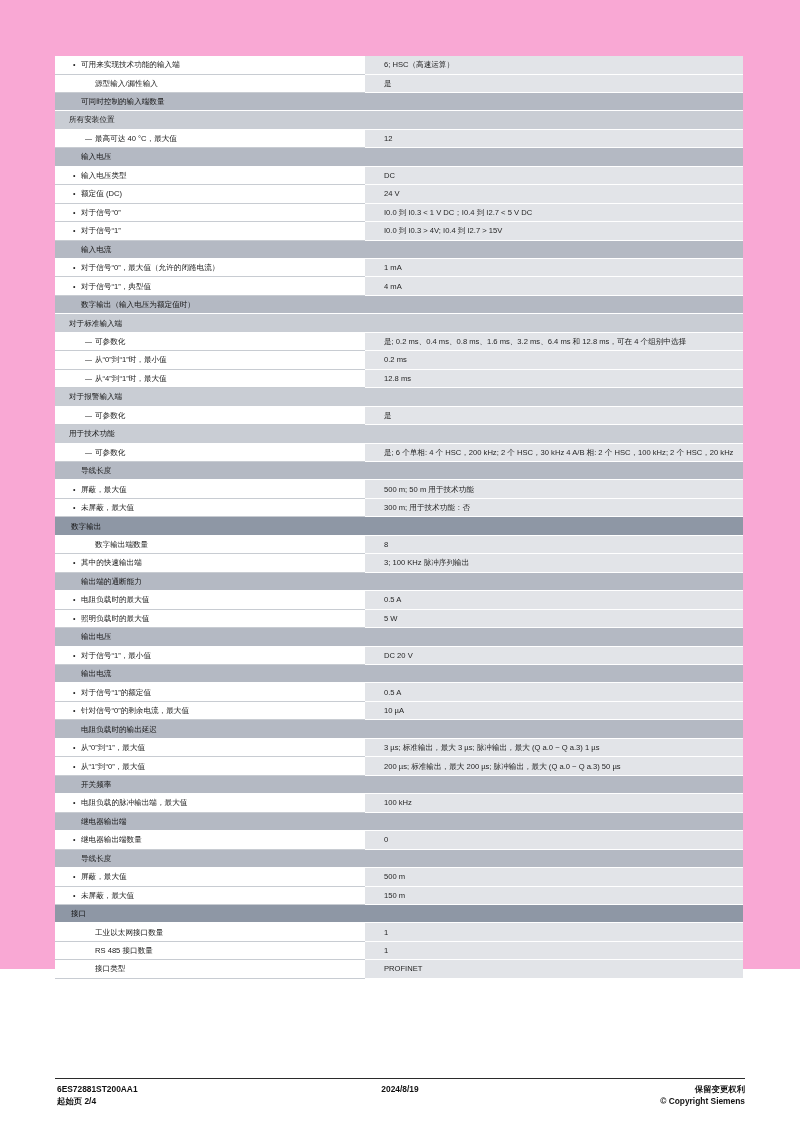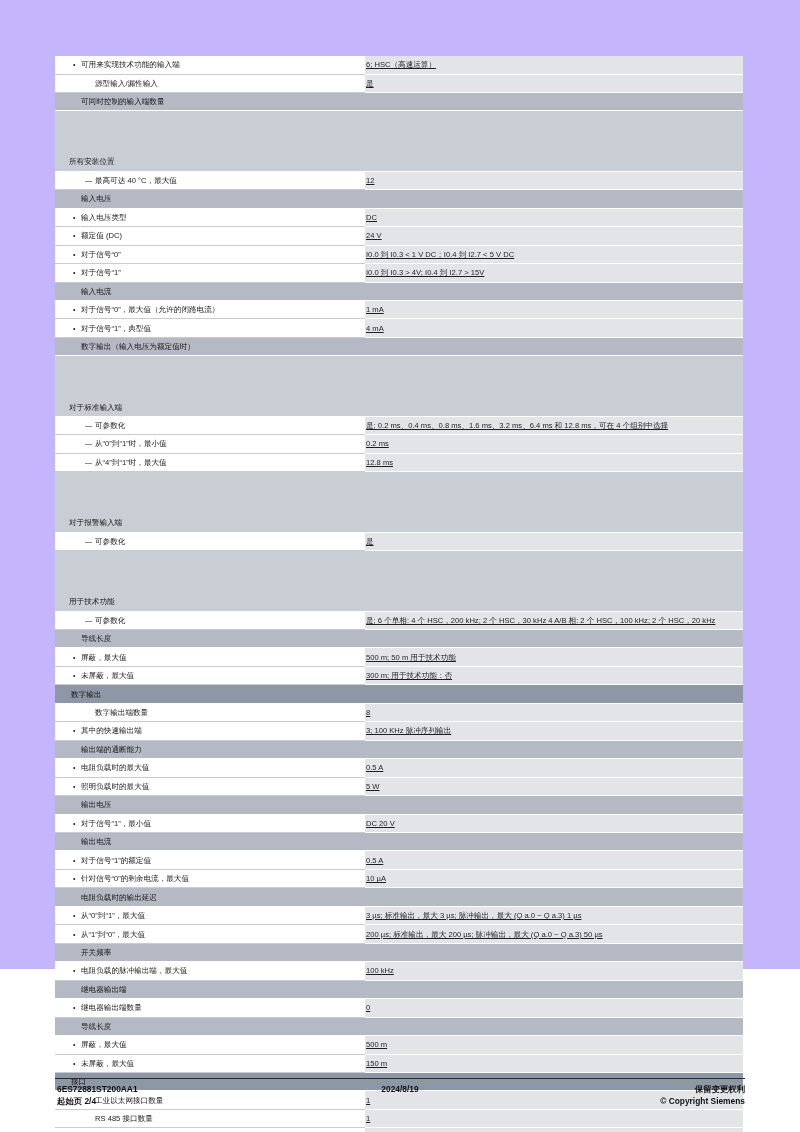--- a/index.html
+++ b/index.html
@@ -12,21 +12,21 @@
     font-family: "Liberation Sans", "DejaVu Sans", sans-serif;
     color: #1a1a1a;
     position: relative;
     overflow: hidden;
   }
 
   #page {
     position: absolute;
     left: 0; top: 0;
     width: 800px; height: 969px;
-    background: #c4b5fd;
+    background: #f9a8d4;
   }
 
   
   .spec-table {
     position: absolute;
     left: 55px;
     top: 56px;
     width: 688px;
     border-collapse: collapse;
     table-layout: fixed;
@@ -51,37 +51,37 @@
   
   tr.data td.lab {
     background: #ffffff;
     border-bottom: 1px solid #c8ccd2;
   }
   tr.data td.val {
     background: #e2e4e8;
     border-bottom: 1px solid #ffffff;
     color: #1f1f1f;
   }
-  tr.data td.val .cell-inner { padding-left: 1px; text-decoration: underline; }
+  tr.data td.val .cell-inner { padding-left: 19px; }
 
   
   tr.h1 td {
     background: #b4b9c3;
     border-bottom: 1px solid #ffffff;
     color: #161616;
   }
   tr.h1 td.lab .cell-inner { padding-left: 0px; }
 
   
   tr.h2 td {
     background: #c9cdd4;
     border-bottom: 1px solid #ffffff;
     color: #161616;
   }
-  tr.h2 td.lab .cell-inner { padding-left: 14px; margin-top: 42px; }
+  tr.h2 td.lab .cell-inner { padding-left: 14px; }
 
   
   tr.sec td {
     background: #8e97a5;
     border-bottom: 1px solid #ffffff;
     color: #141414;
   }
   tr.sec td.lab .cell-inner { padding-left: 16px; }
 
   

